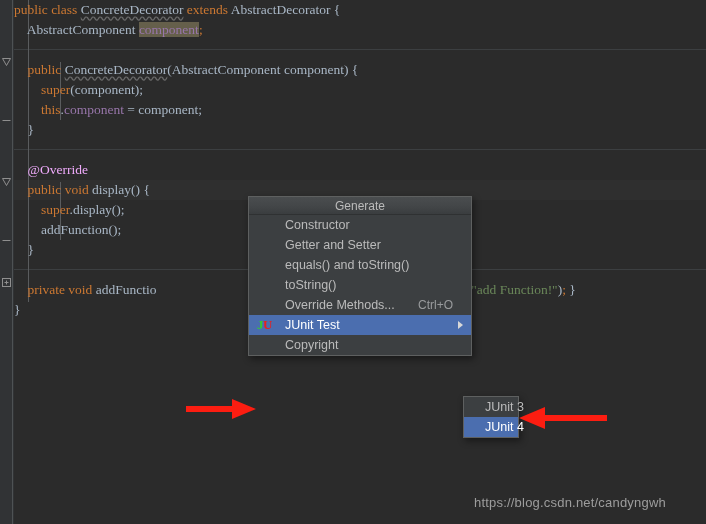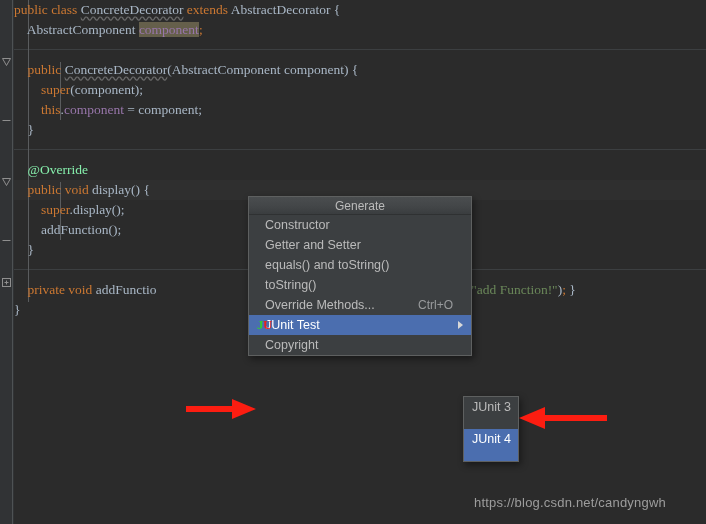--- a/index.html
+++ b/index.html
@@ -24,21 +24,21 @@
     font-size:13.5px;
     line-height:20px;
     white-space:pre;
     color:#a9b7c6;
   }
   .ln { position:absolute; left:0; white-space:pre; }
   .kw   { color:#cc7832; }
   .plain{ color:#a9b7c6; }
   .cls  { color:#a9b7c6; text-decoration:underline; text-decoration-style:wavy; text-decoration-color:#6a6a6a; text-underline-offset:2px;}
   .fld  { color:#9876aa; }
-  .anno { color:#86efac; }
+  .anno { color:#f0abfc; }
   .str  { color:#6a8759; }
   .semi { color:#cc7832; }
   .hl   { background:#655f4b; }
   .band { position:absolute; left:14px; width:692px; background:#2f2f2f; }
   .sepline { position:absolute; left:14px; width:692px; height:1px; background:#3c3f41; }
 
   
   #generate-menu {
     position:absolute; left:248px; top:196px; width:224px;
     background:#3c3f41;
@@ -47,21 +47,21 @@
     font-family:"Liberation Sans", sans-serif;
   }
   #generate-title {
     height:18px; line-height:18px; text-align:center;
     font-size:12px; color:#bbbbbb;
     background:linear-gradient(180deg,#4a4d4f 0%,#434648 55%,#3a3d3f 100%);
     border-bottom:1px solid #2f3132;
   }
   .mi {
     position:relative; height:20px; line-height:20px;
-    padding-left:16px; font-size:12.5px; color:#bbbbbb;
+    padding-left:36px; font-size:12.5px; color:#bbbbbb;
     white-space:nowrap;
   }
   .mi.sel { background:#4b6eaf; color:#ffffff; }
   .mi .short {
     position:absolute; right:18px; top:0; color:#999b9d; font-size:12px;
   }
   .mi .arrow {
     position:absolute; right:8px; top:6px;
     width:0;height:0;border-top:4px solid transparent;border-bottom:4px solid transparent;
     border-left:5px solid #d8d8d8;
@@ -73,21 +73,21 @@
   .junit-j { left:0px; top:0px; color:#33cc33; }
   .junit-u { left:6px; top:0px; color:#e8201e; }
 
   
   #junit-submenu {
     position:absolute; left:463px; top:396px; width:56px;
     background:#3c3f41; border:1px solid #5e6060;
     box-shadow:2px 3px 7px rgba(0,0,0,.45);
     font-family:"Liberation Sans", sans-serif;
   }
-  #junit-submenu .mi { padding-left:8px; font-size:12.5px; height:32px; line-height:20px;}
+  #junit-submenu .mi { padding-left:21px; font-size:12.5px; height:20px; line-height:20px;}
 
   
   .arrow-svg { position:absolute; }
 
   
   #watermark {
     position:absolute; left:474px; top:495px;
     font-family:"Liberation Sans", sans-serif;
     font-size:13px; color:#9d9d9d; letter-spacing:.2px;
   }

